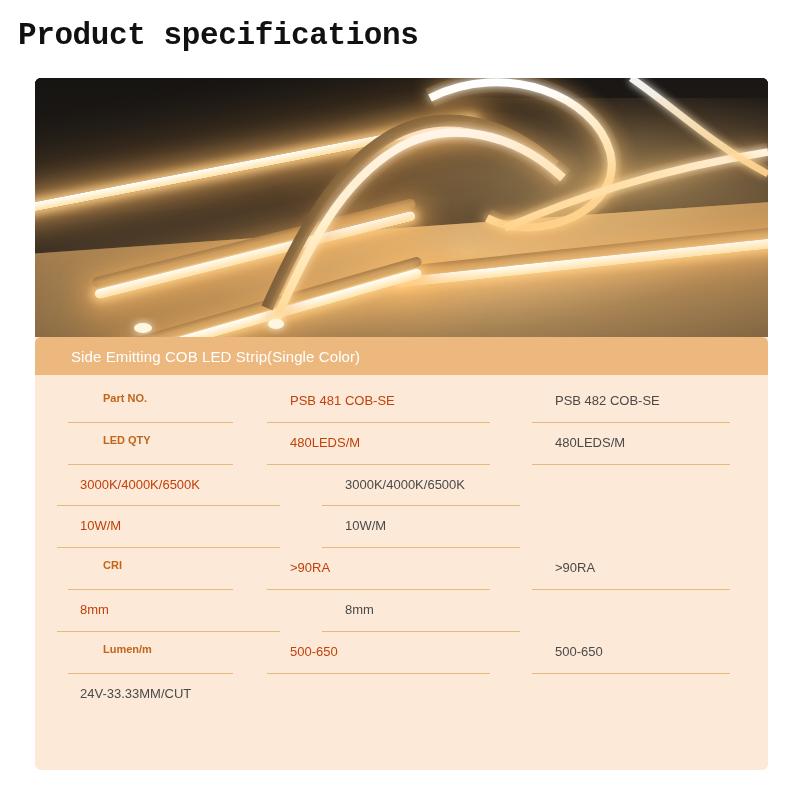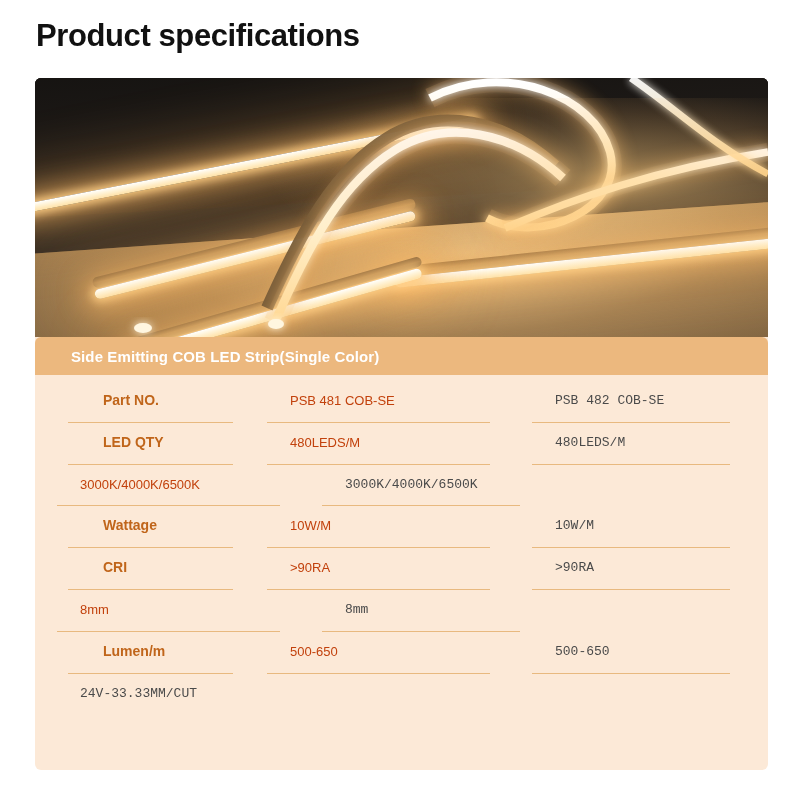--- a/index.html
+++ b/index.html
@@ -17,27 +17,27 @@
   .page {
     position: relative;
     width: 800px;
     height: 800px;
     background: #ffffff;
   }
 
   
   .page-title {
     position: absolute;
-    left: 36px;
+    left: 18px;
     top: 18px;
     font-size: 31px;
     font-weight: bold;
     letter-spacing: -0.4px;
     color: #111111;
-    font-family: Liberation Sans, sans-serif;
+    font-family: Liberation Mono, monospace;
   }
 
   
   .spec-card {
     position: absolute;
     left: 35px;
     top: 78px;
     width: 733px;
     height: 692px;
     border-radius: 6px;
@@ -179,21 +179,21 @@
     height: 38px;
     background: #ecb87e;
     border-radius: 6px 6px 0 0;
     display: flex;
     align-items: center;
   }
   .card-header-title {
     margin-left: 36px;
     color: #ffffff;
     font-size: 15px;
-    font-weight: bold;
+    font-weight: normal;
     letter-spacing: 0.1px;
   }
 
   
   .spec-body {
     padding-top: 6px;
   }
   .spec-row {
     display: flex;
     align-items: flex-start;
@@ -202,40 +202,39 @@
   .cell {
     position: relative;
     box-sizing: border-box;
     height: 41.8px;
   }
   .cell-label {
     width: 210px;
     padding-left: 68px;
     padding-top: 11px;
     color: #c0651a;
-    font-size: 14px;
+    font-size: 11px;
     font-weight: bold;
     white-space: nowrap;
   }
   .cell-value {
     width: 265px;
     padding-left: 45px;
     padding-top: 12px;
     color: #c2410c;
     font-size: 13px;
     white-space: nowrap;
   }
   .cell-value-2 {
     width: 258px;
     padding-left: 45px;
     padding-top: 12px;
     color: #4a4a4a;
     font-size: 13px;
     white-space: nowrap;
-    font-family: Liberation Mono, monospace;
   }
   .cell .rule {
     position: absolute;
     bottom: 0;
     height: 1px;
     background: #e8b97f;
   }
   .cell-label .rule { left: 33px; right: 12px; }
   .cell-value .rule { left: 22px; right: 20px; }
   .cell-value-2 .rule { left: 22px; right: 38px; }
@@ -328,21 +327,20 @@
         <div class="cell cell-value">480LEDS/M<span class="rule"></span></div>
         <div class="cell cell-value-2">480LEDS/M<span class="rule"></span></div>
       </div>
 
       <div class="spec-row">
         <div class="cell cell-value">3000K/4000K/6500K<span class="rule"></span></div>
         <div class="cell cell-value-2">3000K/4000K/6500K<span class="rule"></span></div>
       </div>
 
       <div class="spec-row">
-        <div class="cell cell-label">Wattage<span class="rule"></span></div>
         <div class="cell cell-value">10W/M<span class="rule"></span></div>
         <div class="cell cell-value-2">10W/M<span class="rule"></span></div>
       </div>
 
 
       <div class="spec-row">
         <div class="cell cell-label">CRI<span class="rule"></span></div>
         <div class="cell cell-value">&gt;90RA<span class="rule"></span></div>
         <div class="cell cell-value-2">&gt;90RA<span class="rule"></span></div>
       </div>

